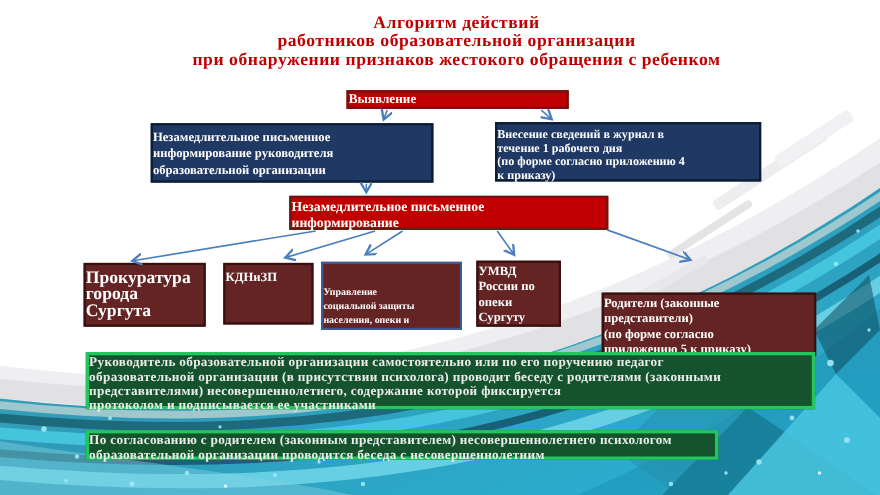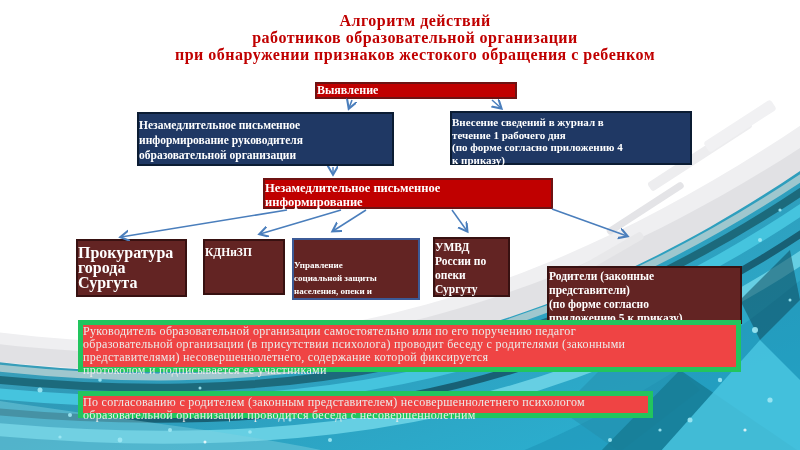--- a/index.html
+++ b/index.html
@@ -14,21 +14,21 @@
     text-align:center;color:#C00000;font-weight:bold;
     font-size:16px;line-height:17px;letter-spacing:0.5px;white-space:pre-line;
   }
   .box{
     position:absolute;box-sizing:border-box;text-align:left;color:#ffffff;
     font-weight:bold;white-space:pre-line;
   }
   .red{background:#C00000;border:2px solid #6d1313;}
   .navy{background:#1F3864;border:2px solid #0b1c33;}
   .maroon{background:#632423;border:2px solid #371111;}
-  .black{background:#ef4444;border:5px solid #22c55e;color:#ececea;font-weight:normal;letter-spacing:0.3px;}
+  .black{background:#14532d;border:3px solid #22c55e;color:#ececea;font-weight:bold;letter-spacing:0.3px;}
   #b-detect{left:315px;top:82px;width:202px;height:17px;font-size:12px;line-height:13px;}
   #b-inform-dir{left:137px;top:112px;width:257px;height:54px;font-size:11.5px;line-height:15px;padding-top:4px;}
   #b-journal{left:450px;top:111px;width:242px;height:54px;font-size:11px;line-height:12.5px;padding-top:3px;}
   #b-written{left:263px;top:178px;width:290px;height:31px;font-size:12.5px;line-height:14px;padding-top:1px;}
   #b-r1{left:76px;top:239px;width:111px;height:58px;font-size:16px;line-height:15px;padding-top:4px;}
   #b-r2{left:203px;top:239px;width:82px;height:56px;font-size:11.5px;line-height:15px;padding-top:4px;}
   #b-r3{left:292px;top:238px;width:128px;height:62px;font-size:9px;line-height:13px;padding-top:19px;border:2px solid #3c5a96;}
   #b-r4{left:433px;top:237px;width:77px;height:60px;font-size:11.5px;line-height:14px;padding-top:1px;}
   #b-r5{left:547px;top:238px;width:195px;height:58px;font-size:11.5px;line-height:14px;padding-top:1px;margin-top:28px;}
   #bb1{left:78px;top:320px;width:663px;height:52px;font-size:12px;line-height:13px;}

